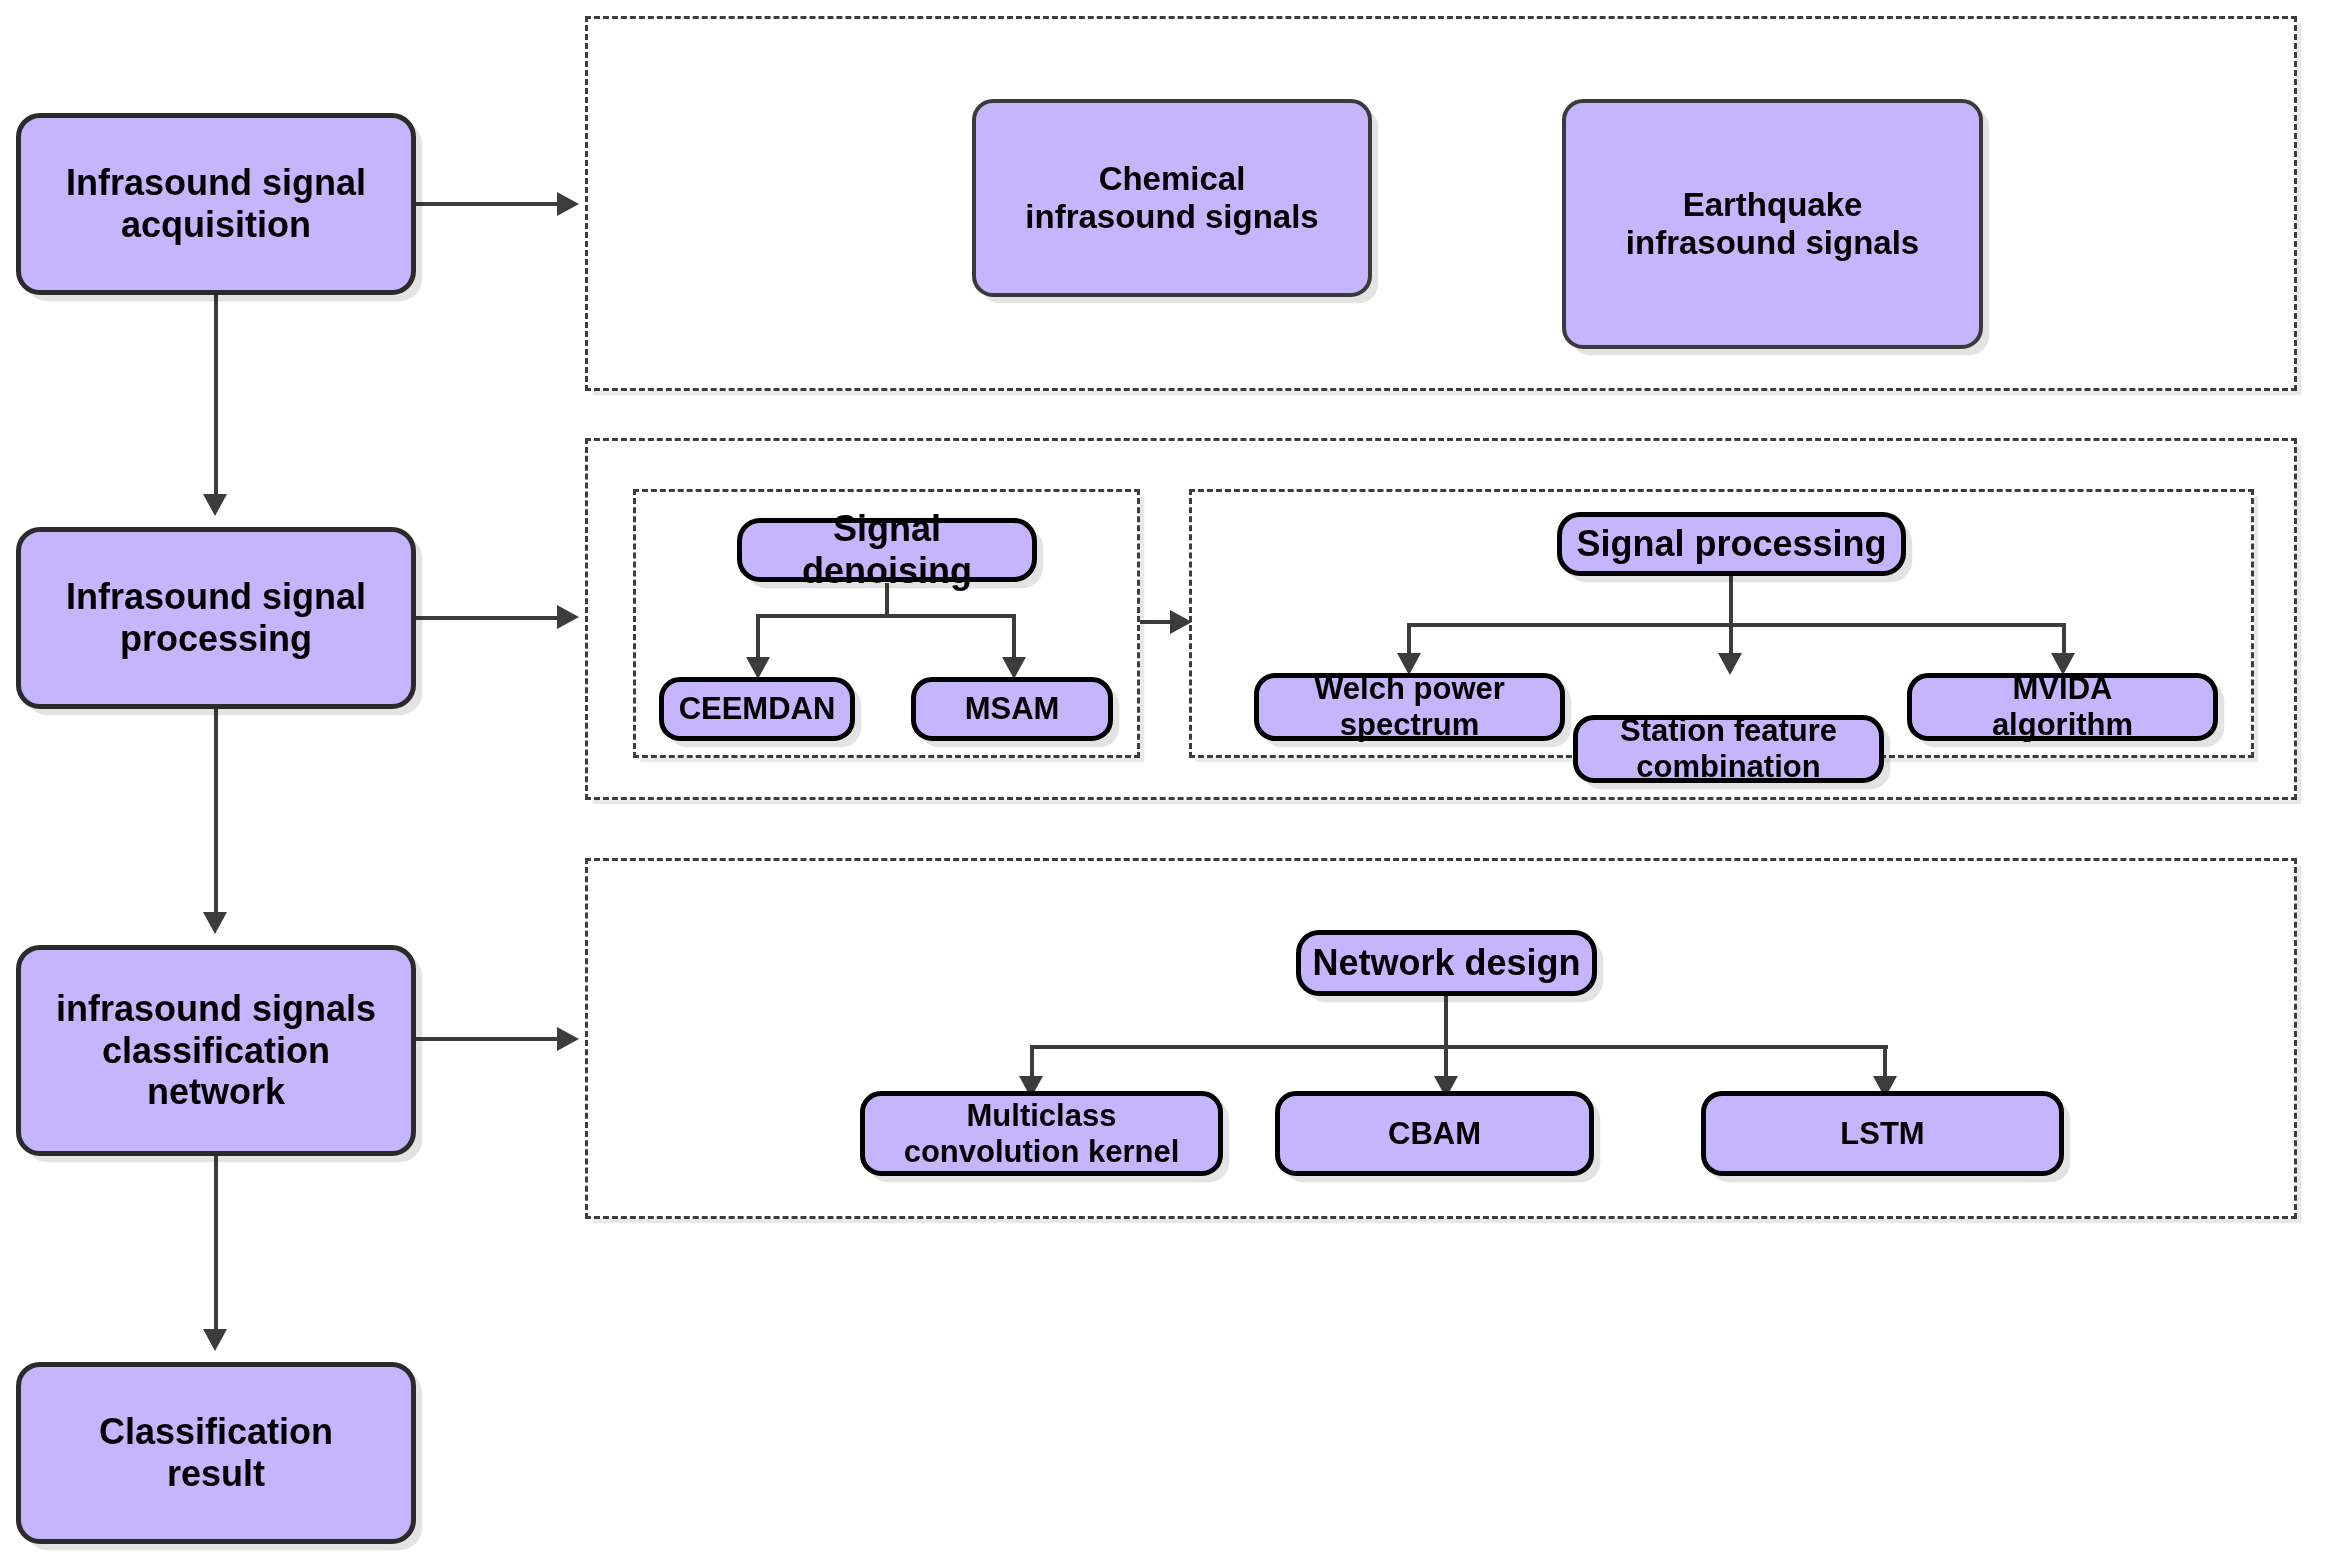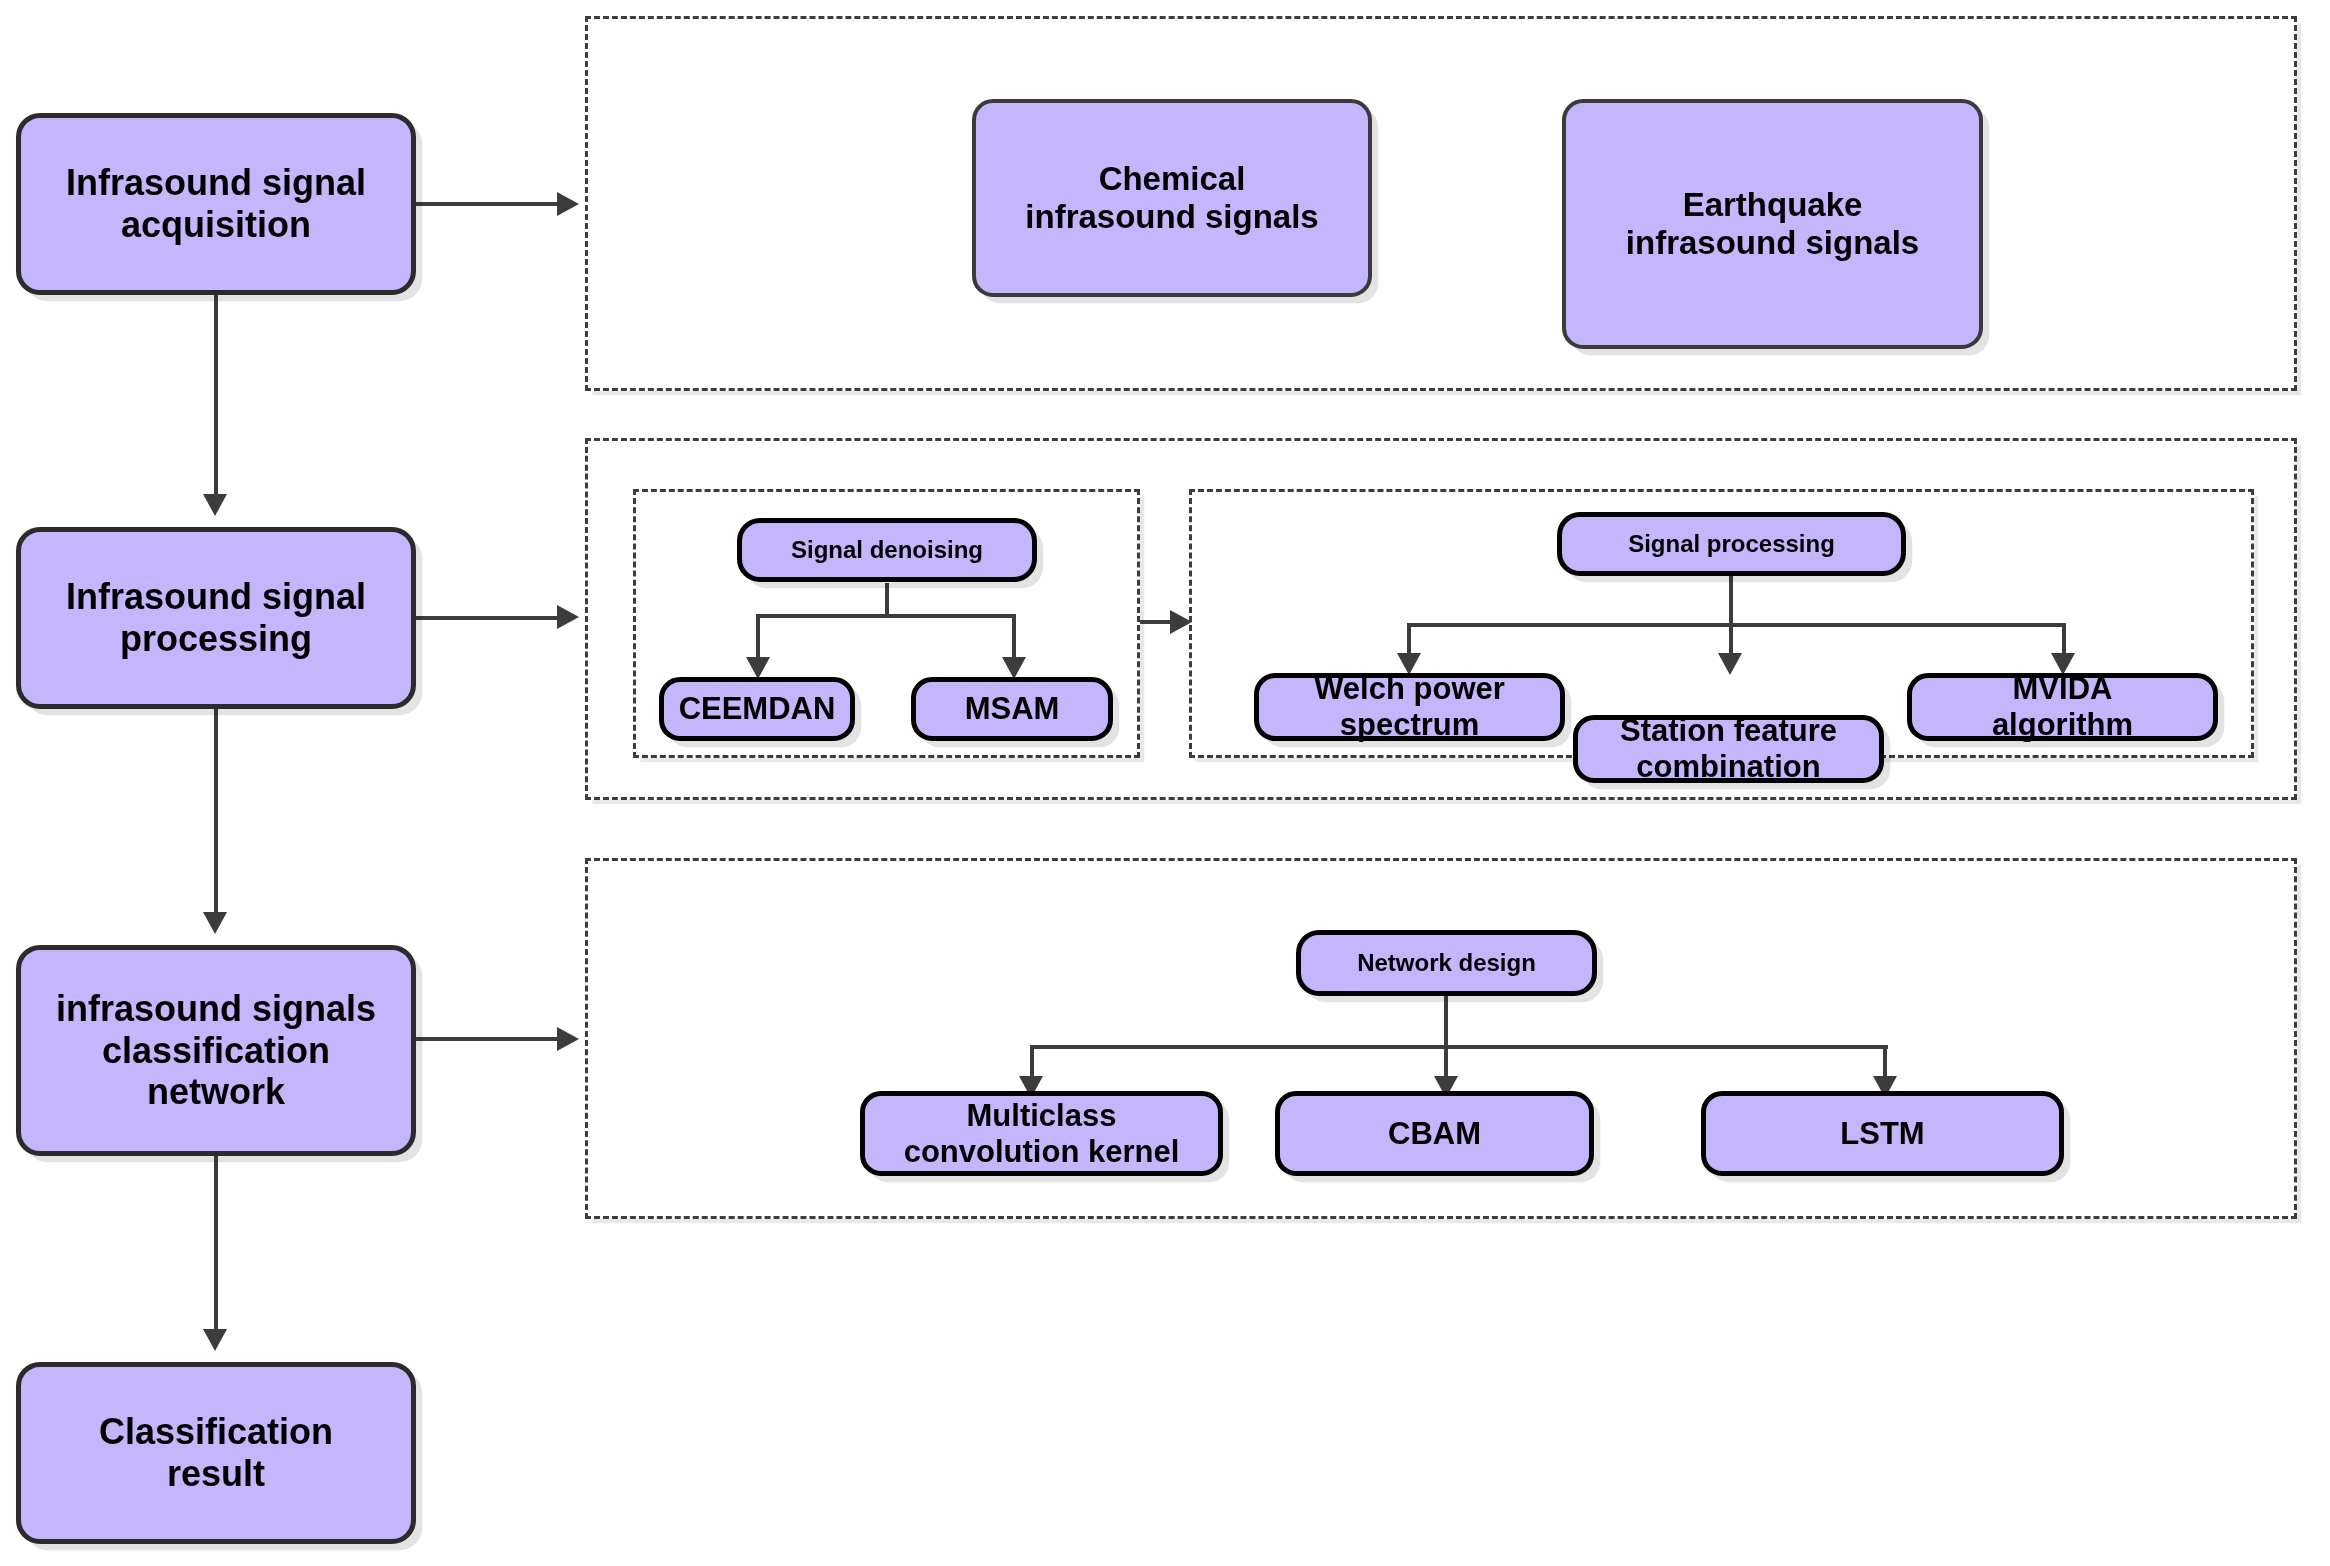--- a/index.html
+++ b/index.html
@@ -28,21 +28,21 @@
     z-index:5;
   }
   .node .lbl{display:block;padding:0 7.4px;white-space:pre-line;}
 
   
   .node.spine{border-width:5.3px;border-color:#2b2b2b;font-size:36px;border-radius:24px;}
   
   .node.source{border-width:4.7px;border-color:#3a3a3a;font-size:33px;border-radius:21px;}
   
   .node.leaf{border-width:5.3px;border-color:#000000;font-size:31px;border-radius:21px;}
-  .node.head{border-width:5.3px;border-color:#000000;font-size:24px;border-radius:23px;}
+  .node.head{border-width:5.3px;border-color:#000000;font-size:36px;border-radius:23px;}
 
   
   .group{
     position:absolute;
     box-sizing:border-box;
     border:3.7px dashed #3d3d3d;
     background:transparent;
     z-index:1;
     box-shadow:5.8px 5.8px 0 -1.6px rgba(0,0,0,0.09);
   }

